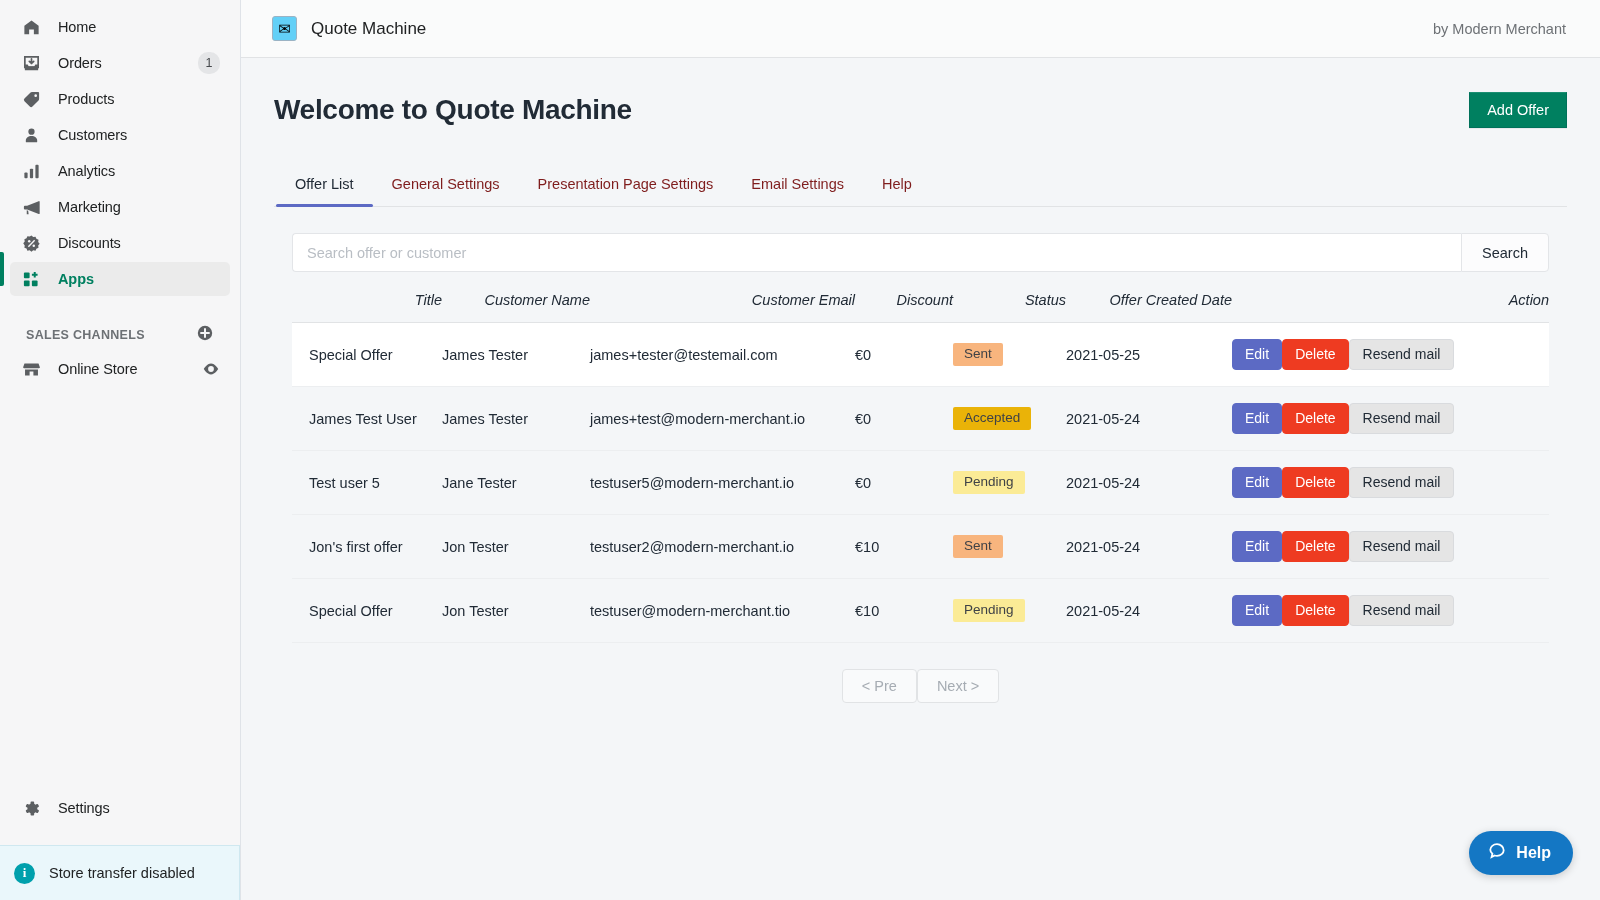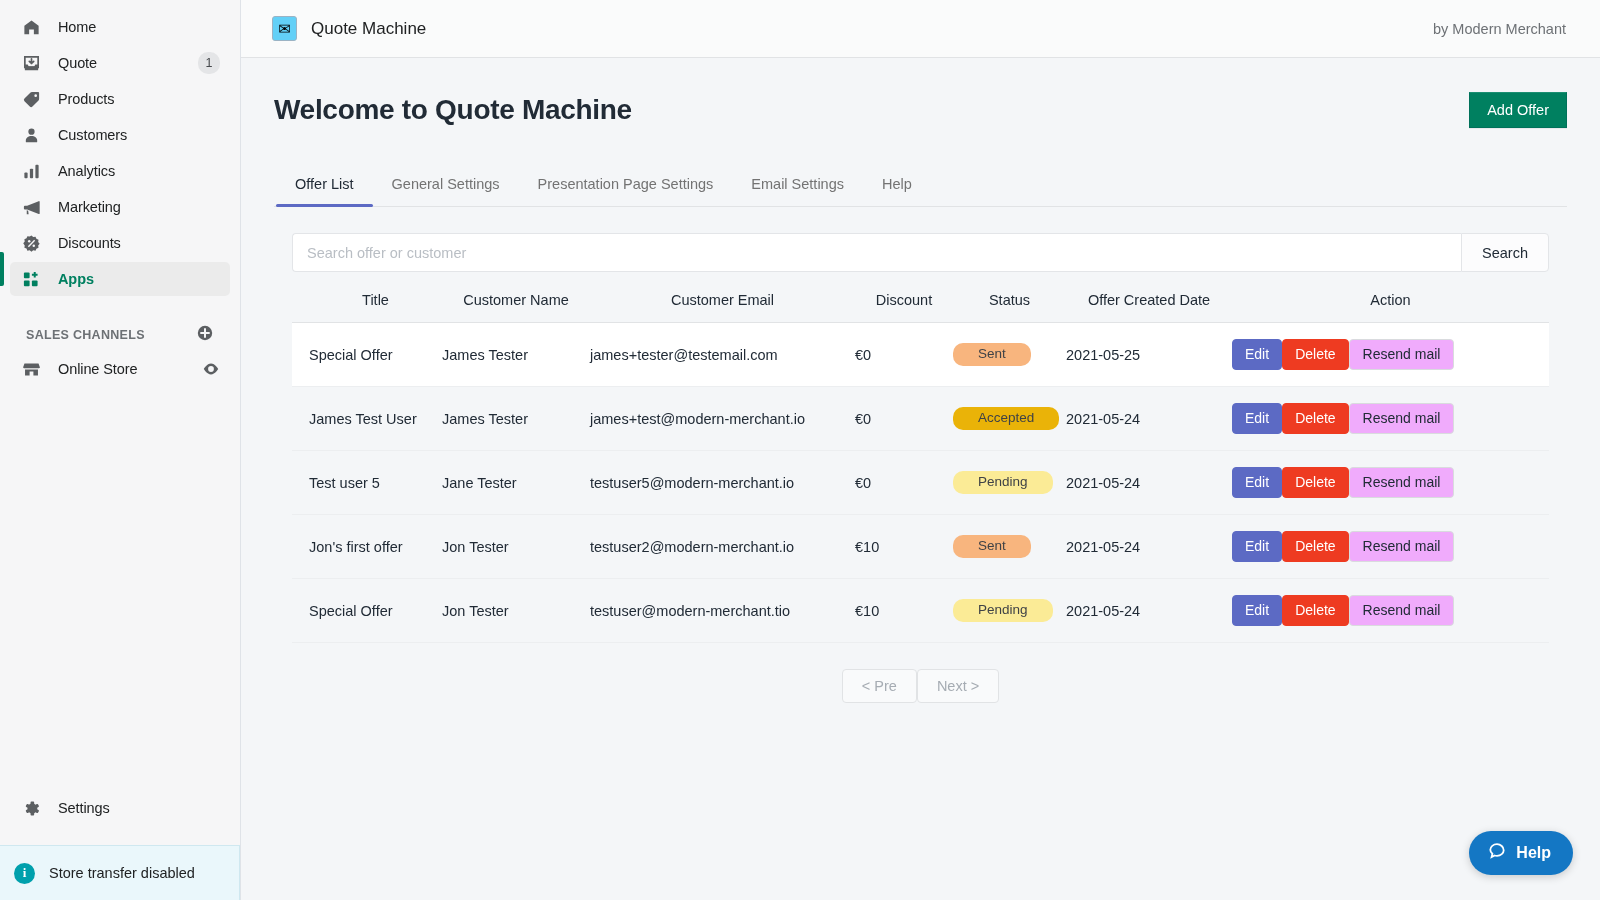--- a/index.html
+++ b/index.html
@@ -167,21 +167,21 @@
 
   .tabs {
     display: flex;
     align-items: center;
     gap: 0;
     border-bottom: 1px solid #e1e3e5;
     padding-left: 2px;
   }
   .tab {
     font-size: 14.5px;
-    color: #737373;
+    color: #7f1d1d;
     padding: 10px 19px 14px 19px;
     cursor: pointer;
     position: relative;
     white-space: nowrap;
   }
   .tab.active { color: #212b36; }
   .tab.active::after {
     content: "";
     position: absolute;
     left: 0; right: 0; bottom: -1px;
@@ -222,26 +222,27 @@
     color: #212b36;
     cursor: pointer;
   }
 
   table.offers {
     width: 100%;
     border-collapse: collapse;
     table-layout: fixed;
   }
   table.offers th {
-    text-align: center;
+    text-align: right;
     font-size: 14.5px;
     font-weight: normal;
     color: #212b36;
     padding: 12px 0 14px 0;
     border-bottom: 1px solid #e1e3e5;
+    font-style: italic;
   }
   table.offers td {
     font-size: 14.5px;
     color: #212b36;
     padding: 0;
     height: 64px;
     vertical-align: middle;
     border-bottom: 1px solid #eceef0;
   }
   tr.row-hl td { background: #ffffff; }
@@ -249,42 +250,42 @@
   .col-name  { width: 148px; }
   .col-email { width: 265px; }
   .col-disc  { width: 98px; }
   .col-status{ width: 113px; }
   .col-date  { width: 166px; }
   .col-action{ width: auto; }
   th.col-title { padding-left: 17px; }
 
   .pill {
     display: inline-block;
-    border-radius: 10px;
-    padding: 3px 25px;
+    border-radius: 2px;
+    padding: 3px 11px;
     font-size: 13.5px;
     color: #3f4246;
     line-height: 1.25;
   }
   .pill.sent     { background: #f8b57e; }
   .pill.accepted { background: #eab308; }
   .pill.pending  { background: #fbeb96; }
 
   .actions { display: flex; align-items: center; }
   .btn {
     font-family: inherit;
     font-size: 14px;
     border-radius: 4px;
     cursor: pointer;
     padding: 7px 12px;
     line-height: 1.1;
   }
   .btn-edit   { background: #5c6ac4; border: 1px solid #5c6ac4; color: #fff; }
   .btn-delete { background: #ee3b21; border: 1px solid #ee3b21; color: #fff; }
-  .btn-resend { background: #f0abfc; border: 1px solid #d9dbde; color: #212b36; padding: 7px 13px; }
+  .btn-resend { background: #e5e5e5; border: 1px solid #d9dbde; color: #212b36; padding: 7px 13px; }
 
   .pagination {
     display: flex;
     justify-content: center;
     margin-top: 26px;
   }
   .page-btn {
     font-family: inherit;
     font-size: 14.5px;
     color: #a6acb3;
@@ -334,21 +335,21 @@
       </div>
 
       <div class="nav-item">
         <span>
           <svg width="19" height="19" viewBox="0 0 20 20">
               <path d="M3 3h14v11H3z" fill="none" stroke="#5c5f62" stroke-width="1.8"></path>
               <path d="M10 5v5m0 0 2.3-2.3M10 10 7.7 7.7" stroke="#5c5f62" stroke-width="1.8" fill="none" stroke-linecap="round"></path>
               <path d="M3 11h3l1 2h6l1-2h3v6H3z"></path>
             </svg>
         </span>
-        <span class="nav-label">Quote</span>
+        <span class="nav-label">Orders</span>
         <span class="badge-count">1</span>
       </div>
 
       <div class="nav-item">
         <span>
           <svg width="19" height="19" viewBox="0 0 20 20">
               <path d="M10.4 2H17a1 1 0 0 1 1 1v6.6a2 2 0 0 1-.6 1.4l-6.4 6.4a2 2 0 0 1-2.8 0l-5.6-5.6a2 2 0 0 1 0-2.8L9 2.6A2 2 0 0 1 10.4 2zm4 2.6a1.4 1.4 0 1 0 0 2.8 1.4 1.4 0 0 0 0-2.8z"></path>
             </svg>
         </span>
         <span class="nav-label">Products</span>

